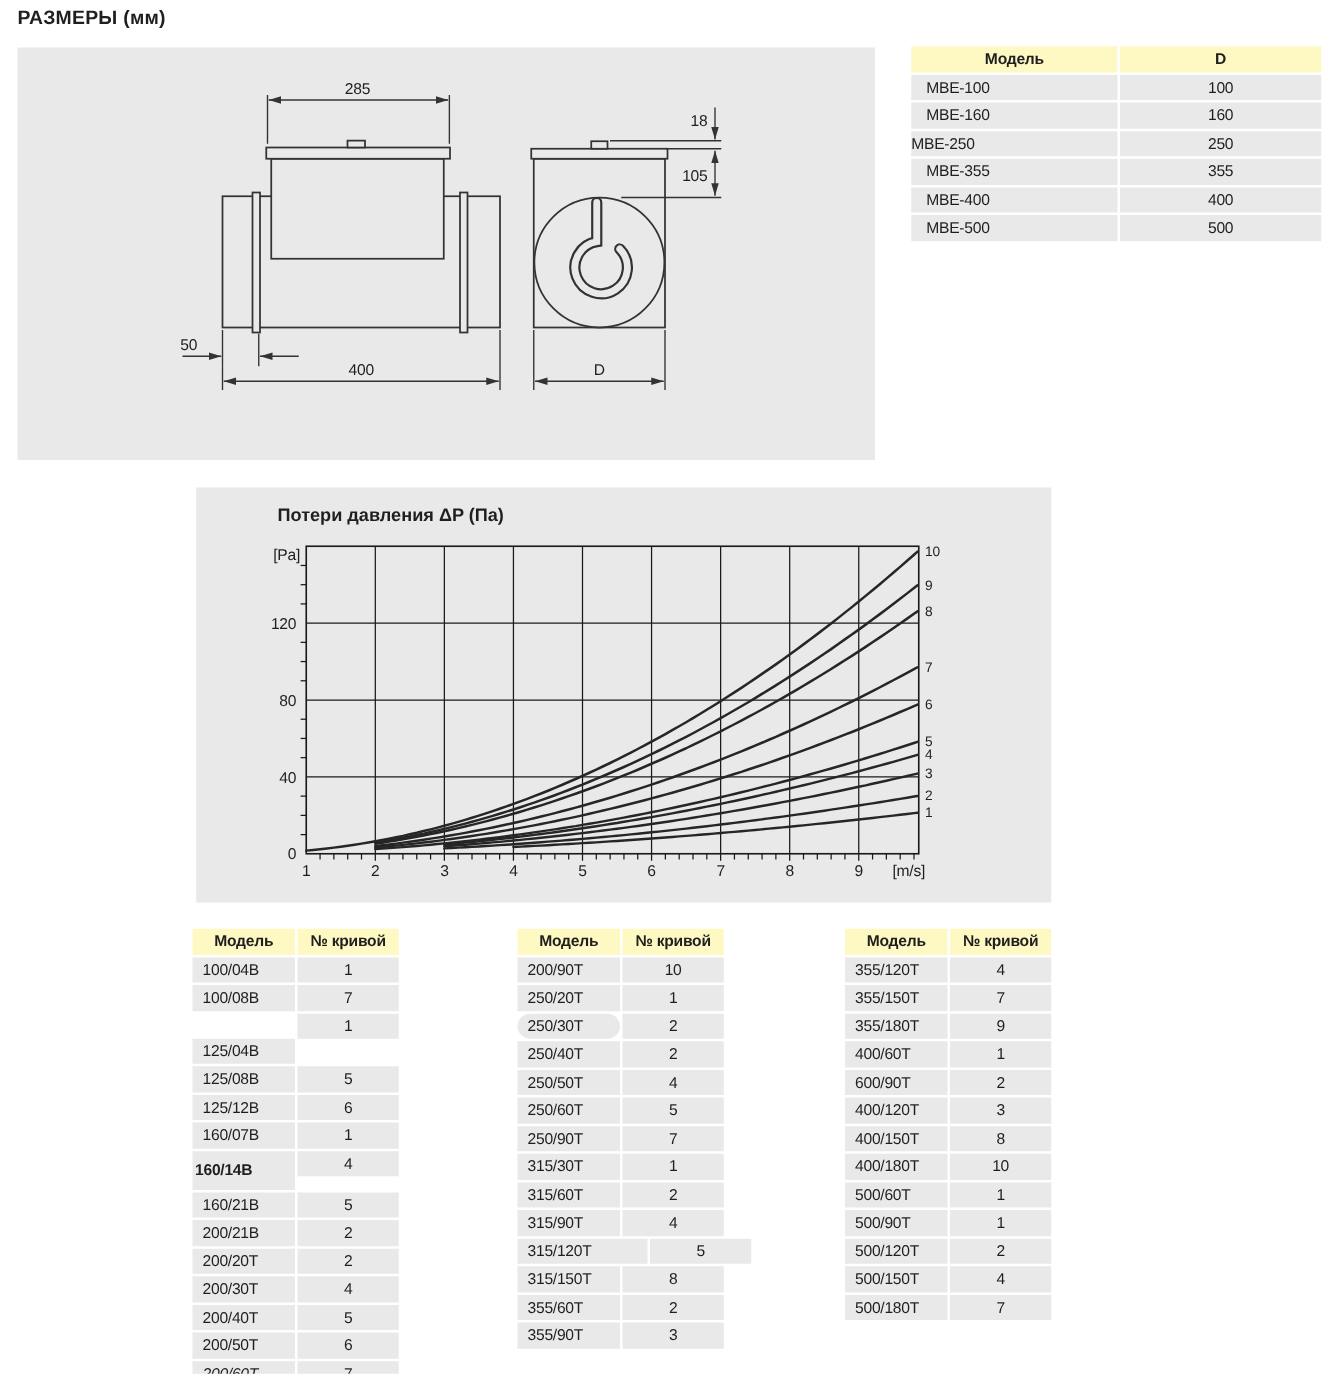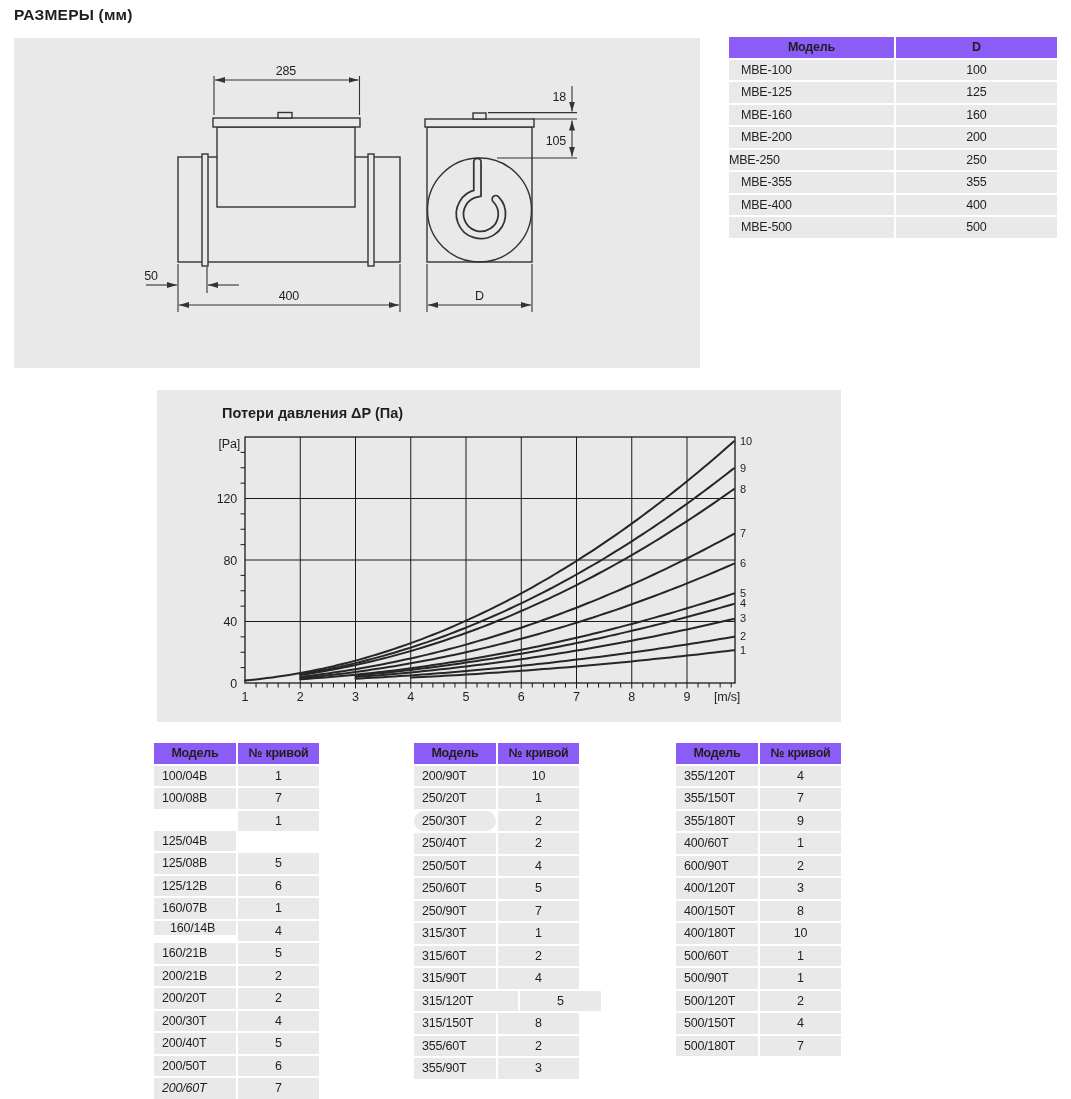--- a/index.html
+++ b/index.html
@@ -16,21 +16,21 @@
   #chart-svg{position:absolute;left:0;top:0}
   .tbl{position:absolute}
   #model-table{left:729px;top:37px}
   #curve-table-1{left:154px;top:743px}
   #curve-table-2{left:414px;top:743px}
   #curve-table-3{left:676px;top:743px}
   .trow{display:flex;margin-bottom:2px}
   .tcell{background:#e9e9e9;font-size:12.5px;display:flex;align-items:center;box-sizing:border-box;margin-right:2px}
   .tcell:last-child{margin-right:0}
   .tcell.c2{justify-content:center}
-  .trow.thead .tcell{background:#8b5cf6;font-weight:bold;justify-content:center;padding-left:0!important}
+  .trow.thead .tcell{background:#fef9c3;font-weight:bold;justify-content:center;padding-left:0!important}
   svg text{letter-spacing:-0.2px}
 </style>
 </head>
 <body>
 
 <div id="page-title">РАЗМЕРЫ (мм)</div>
 
 <div id="dims-panel" class="panel">
   <svg width="686" height="330" viewBox="0 0 686 330" fill="none" stroke="#333" stroke-width="1.4">
     <defs>
@@ -104,30 +104,22 @@
 <div id="model-table" class="tbl">
     <div class="trow thead">
       <div class="tcell c1" style="width: 165px; height: 20.5px;">Модель</div>
       <div class="tcell c2" style="width: 161px; height: 20.5px;">D</div>
     </div>
     <div class="trow">
       <div class="tcell c1" style="width: 165px; height: 20.5px; padding-left: 12px;">МВЕ-100</div>
       <div class="tcell c2" style="width: 161px; height: 20.5px;">100</div>
     </div>
     <div class="trow">
-      <div class="tcell c1" style="width: 165px; height: 20.5px; padding-left: 12px;">МВЕ-125</div>
-      <div class="tcell c2" style="width: 161px; height: 20.5px;">125</div>
-    </div>
-    <div class="trow">
       <div class="tcell c1" style="width: 165px; height: 20.5px; padding-left: 12px;">МВЕ-160</div>
       <div class="tcell c2" style="width: 161px; height: 20.5px;">160</div>
-    </div>
-    <div class="trow">
-      <div class="tcell c1" style="width: 165px; height: 20.5px; padding-left: 12px;">МВЕ-200</div>
-      <div class="tcell c2" style="width: 161px; height: 20.5px;">200</div>
     </div>
     <div class="trow">
       <div class="tcell c1" style="width: 165px; height: 20.5px; padding-left: 0;">МВЕ-250</div>
       <div class="tcell c2" style="width: 161px; height: 20.5px;">250</div>
     </div>
     <div class="trow">
       <div class="tcell c1" style="width: 165px; height: 20.5px; padding-left: 12px;">МВЕ-355</div>
       <div class="tcell c2" style="width: 161px; height: 20.5px;">355</div>
     </div>
     <div class="trow">
@@ -282,21 +274,21 @@
     </div>
     <div class="trow">
       <div class="tcell c1" style="width: 82px; height: 20.5px; padding-left: 8px;">125/12В</div>
       <div class="tcell c2" style="width: 81px; height: 20.5px;">6</div>
     </div>
     <div class="trow">
       <div class="tcell c1" style="width: 82px; height: 20.5px; padding-left: 8px;">160/07В</div>
       <div class="tcell c2" style="width: 81px; height: 20.5px;">1</div>
     </div>
     <div class="trow">
-      <div class="tcell c1" style="width: 82px; height: 14px; padding-left: 16px;">160/14В</div>
+      <div class="tcell c1" style="width: 82px; height: 31px; padding-left: 2px; font-weight: bold;">160/14В</div>
       <div class="tcell c2" style="width: 81px; height: 20.5px;">4</div>
     </div>
     <div class="trow">
       <div class="tcell c1" style="width: 82px; height: 20.5px; padding-left: 8px;">160/21В</div>
       <div class="tcell c2" style="width: 81px; height: 20.5px;">5</div>
     </div>
     <div class="trow">
       <div class="tcell c1" style="width: 82px; height: 20.5px; padding-left: 8px;">200/21В</div>
       <div class="tcell c2" style="width: 81px; height: 20.5px;">2</div>
     </div>

